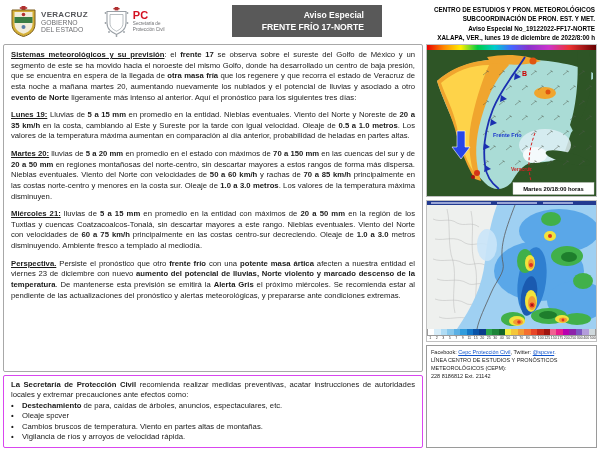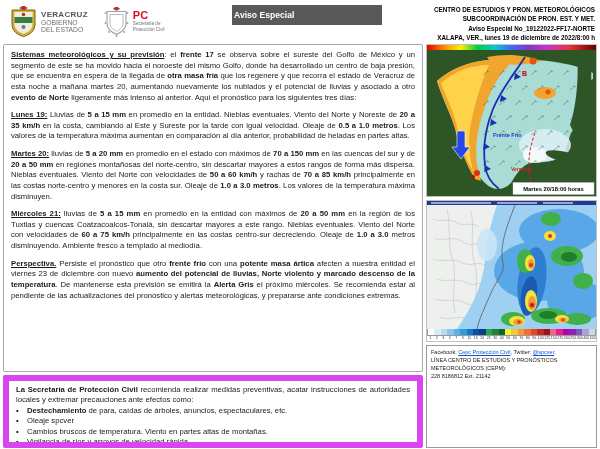--- a/index.html
+++ b/index.html
@@ -8,35 +8,35 @@
           color:#1a1a1a; position:relative; overflow:hidden; margin:0 auto; }
 
   
   .header { display:flex; align-items:flex-start; padding:4px 5px 0 10px; height:42px; }
   .logos { display:flex; gap:16px; width:222px; align-items:center; padding-top:2px; }
   .logo { display:flex; gap:4px; align-items:center; }
   .logo-ver-name { font-size:8px; font-weight:bold; color:#55565a; letter-spacing:.3px; }
   .logo-ver-sub { font-size:6.8px; color:#6d6e71; line-height:1.1; }
   .pc-abbr { font-size:11px; font-weight:bold; color:#d31021; line-height:1; }
   .pc-sub { font-size:4.6px; color:#6d6e71; line-height:1.25; }
-  .title-box { width:150px; background:#595959; color:#ffffff; text-align:left;
-               font-weight:bold; font-size:8.6px; line-height:1.4; padding:4px 2px; margin-top:1px; }
+  .title-box { width:150px; background:#595959; color:#ffffff; text-align:right;
+               font-weight:bold; font-size:8.6px; line-height:1.4; padding:4px 18px; margin-top:1px; }
   .header-right { flex:1; text-align:right; font-size:6.3px; font-weight:bold;
                   line-height:1.5; padding-top:1px; color:#000; }
 
   
   .content { display:flex; gap:3px; padding:0 3px; margin-top:2px; }
   .left-col { width:420px; }
   .right-col { width:171px; display:flex; flex-direction:column; }
 
   .main-box { border:1px solid #a8a8a8; border-radius:2px; padding:5px 7px 2px 7px;
               font-size:7.7px; line-height:1.38; text-align:justify; height:328px; overflow:hidden; }
   .main-box p { margin-bottom:7px; }
 
-  .rec-box { border:6px solid #d946ef; border-radius:2px; margin-top:3px; padding:4px 7px;
+  .rec-box { border:1px solid #d946ef; border-radius:2px; margin-top:3px; padding:4px 7px;
              font-size:7.7px; line-height:1.36; text-align:justify; height:73px; overflow:hidden; }
   .bullet { display:flex; }
   .bullet .dot { width:11px; flex:none; font-weight:bold; }
   .bullet .btxt { flex:1; }
 
   
   .map-frame { border:1px solid #c0c0c0; line-height:0; background:#fff; }
   .caption { border:1px solid #8c8c8c; background:#f4f4f4; font-weight:bold; font-size:7.9px;
              line-height:1.3; text-align:center; padding:7px 8px; margin-top:3px; color:#111; }
   .caption.small { padding:4px 8px; margin-top:4px; }
@@ -97,20 +97,21 @@
         </svg>
         <div>
           <div class="pc-abbr">PC</div>
           <div class="pc-sub">Secretaría de</div>
           <div class="pc-sub">Protección Civil</div>
         </div>
       </div>
     </div>
     <div class="title-box">
       <div>Aviso Especial</div>
+      <div>FRENTE FRÍO 17-NORTE</div>
     </div>
     <div class="header-right">
       <div>CENTRO DE ESTUDIOS Y PRON. METEOROLÓGICOS</div>
       <div>SUBCOORDINACIÓN DE PRON.  EST. Y MET.</div>
       <div>Aviso Especial No_19122022-FF17-NORTE</div>
       <div>XALAPA, VER.,  lunes 19 de diciembre de 2022/8:00 h</div>
     </div>
   </div>
 
   <div class="content">

